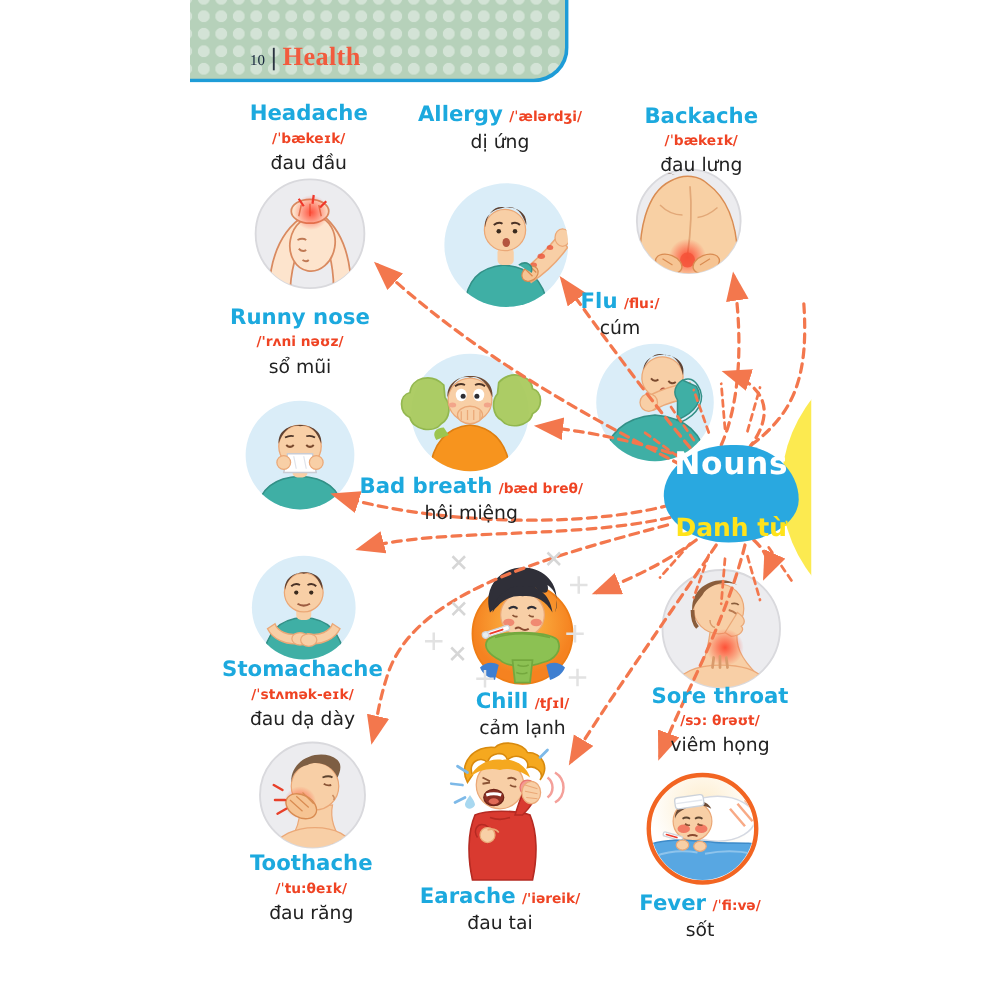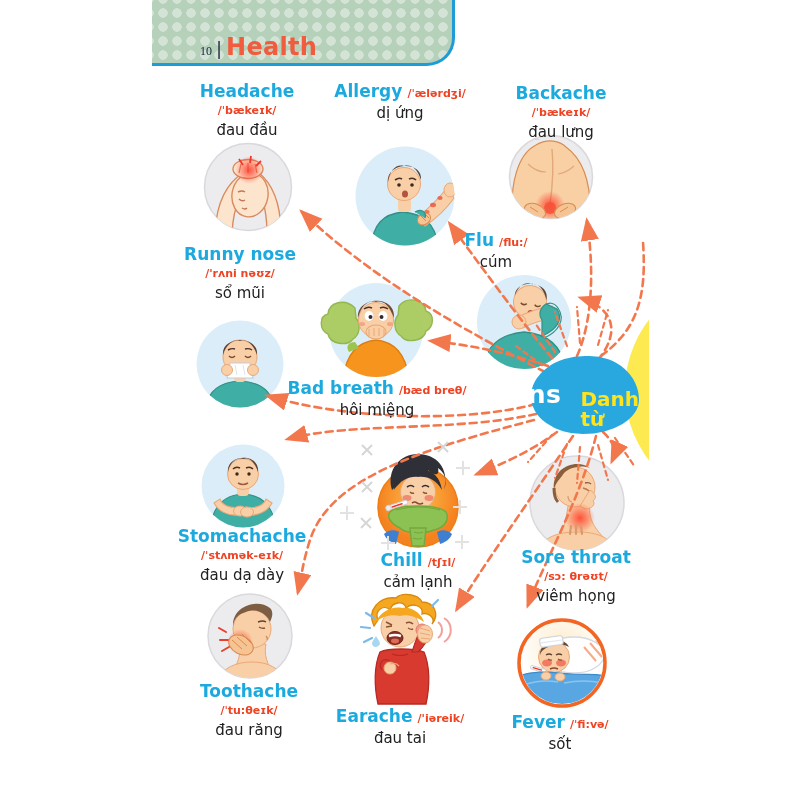--- a/index.html
+++ b/index.html
@@ -14,39 +14,39 @@
   
   .header{position:absolute;left:152px;top:0;width:300px;height:63px;z-index:5;
     background-color:var(--header-green);
     background-image:radial-gradient(circle,rgba(255,255,255,.4) 4.5px,transparent 5px);
     background-size:14px 14px;background-position:4px 6px;
     border-right:3px solid var(--header-blue);border-bottom:3px solid var(--header-blue);
     border-radius:0 0 28px 0;}
   .htext{position:absolute;left:48px;top:33px;white-space:nowrap;}
   .hnum{font-family:"Liberation Serif","DejaVu Serif",serif;font-weight:normal;font-size:12px;color:#15233c;}
   .hsep{font-size:18px;color:#2a3340;padding:0 4px;}
-  .htitle{font-weight:bold;font-size:24px;color:var(--header-title);letter-spacing:.3px;}
+  .htitle{font-weight:bold;font-size:21px;color:var(--header-title);letter-spacing:.3px;font-family:Liberation Serif, serif;}
   
   .vlabel{position:absolute;text-align:center;transform:translateX(-50%);z-index:3;
           line-height:19px;white-space:nowrap;}
   .term{color:var(--term-blue);font-weight:bold;font-size:17px;}
   .ipa{color:var(--ipa-red);font-weight:bold;font-size:11px;}
   .vi{color:var(--text-dark);font-size:15px;font-weight:500;margin-top:1px;}
   
   .ill{position:absolute;z-index:1;}
   
   .overlay{position:absolute;left:0;top:0;z-index:2;pointer-events:none;}
   .arr{fill:none;stroke:var(--arrow);stroke-width:2.6;stroke-dasharray:7 5;stroke-linecap:round;}
   .ray{fill:none;stroke:var(--arrow);stroke-width:2.2;stroke-dasharray:5 4;stroke-linecap:round;}
   .xmark{stroke:#d6d6d6;stroke-width:2;}
   .pmark{stroke:#e2e2e2;stroke-width:2;}
   
   .bubble{position:absolute;left:531px;top:356px;width:108px;height:78px;z-index:4;
-    background:var(--bubble-blue);display:flex;flex-direction:row;align-items:center;justify-content:flex-end;
-    border-radius:50% 46% 52% 48% / 52% 56% 44% 48%;gap:19px;}
+    background:var(--bubble-blue);display:flex;flex-direction:column;align-items:center;justify-content:center;
+    border-radius:50% 46% 52% 48% / 52% 56% 44% 48%;}
   .bubble .t1{color:#fff;font-weight:bold;font-size:25px;line-height:26px;letter-spacing:.5px;}
   .bubble .t2{color:var(--bubble-yellow-text);font-weight:bold;font-size:20px;line-height:20px;margin-top:28px;}
 </style>
 </head>
 <body>
 
 <div class="page">
 
   <div class="header">
     <div class="htext">

